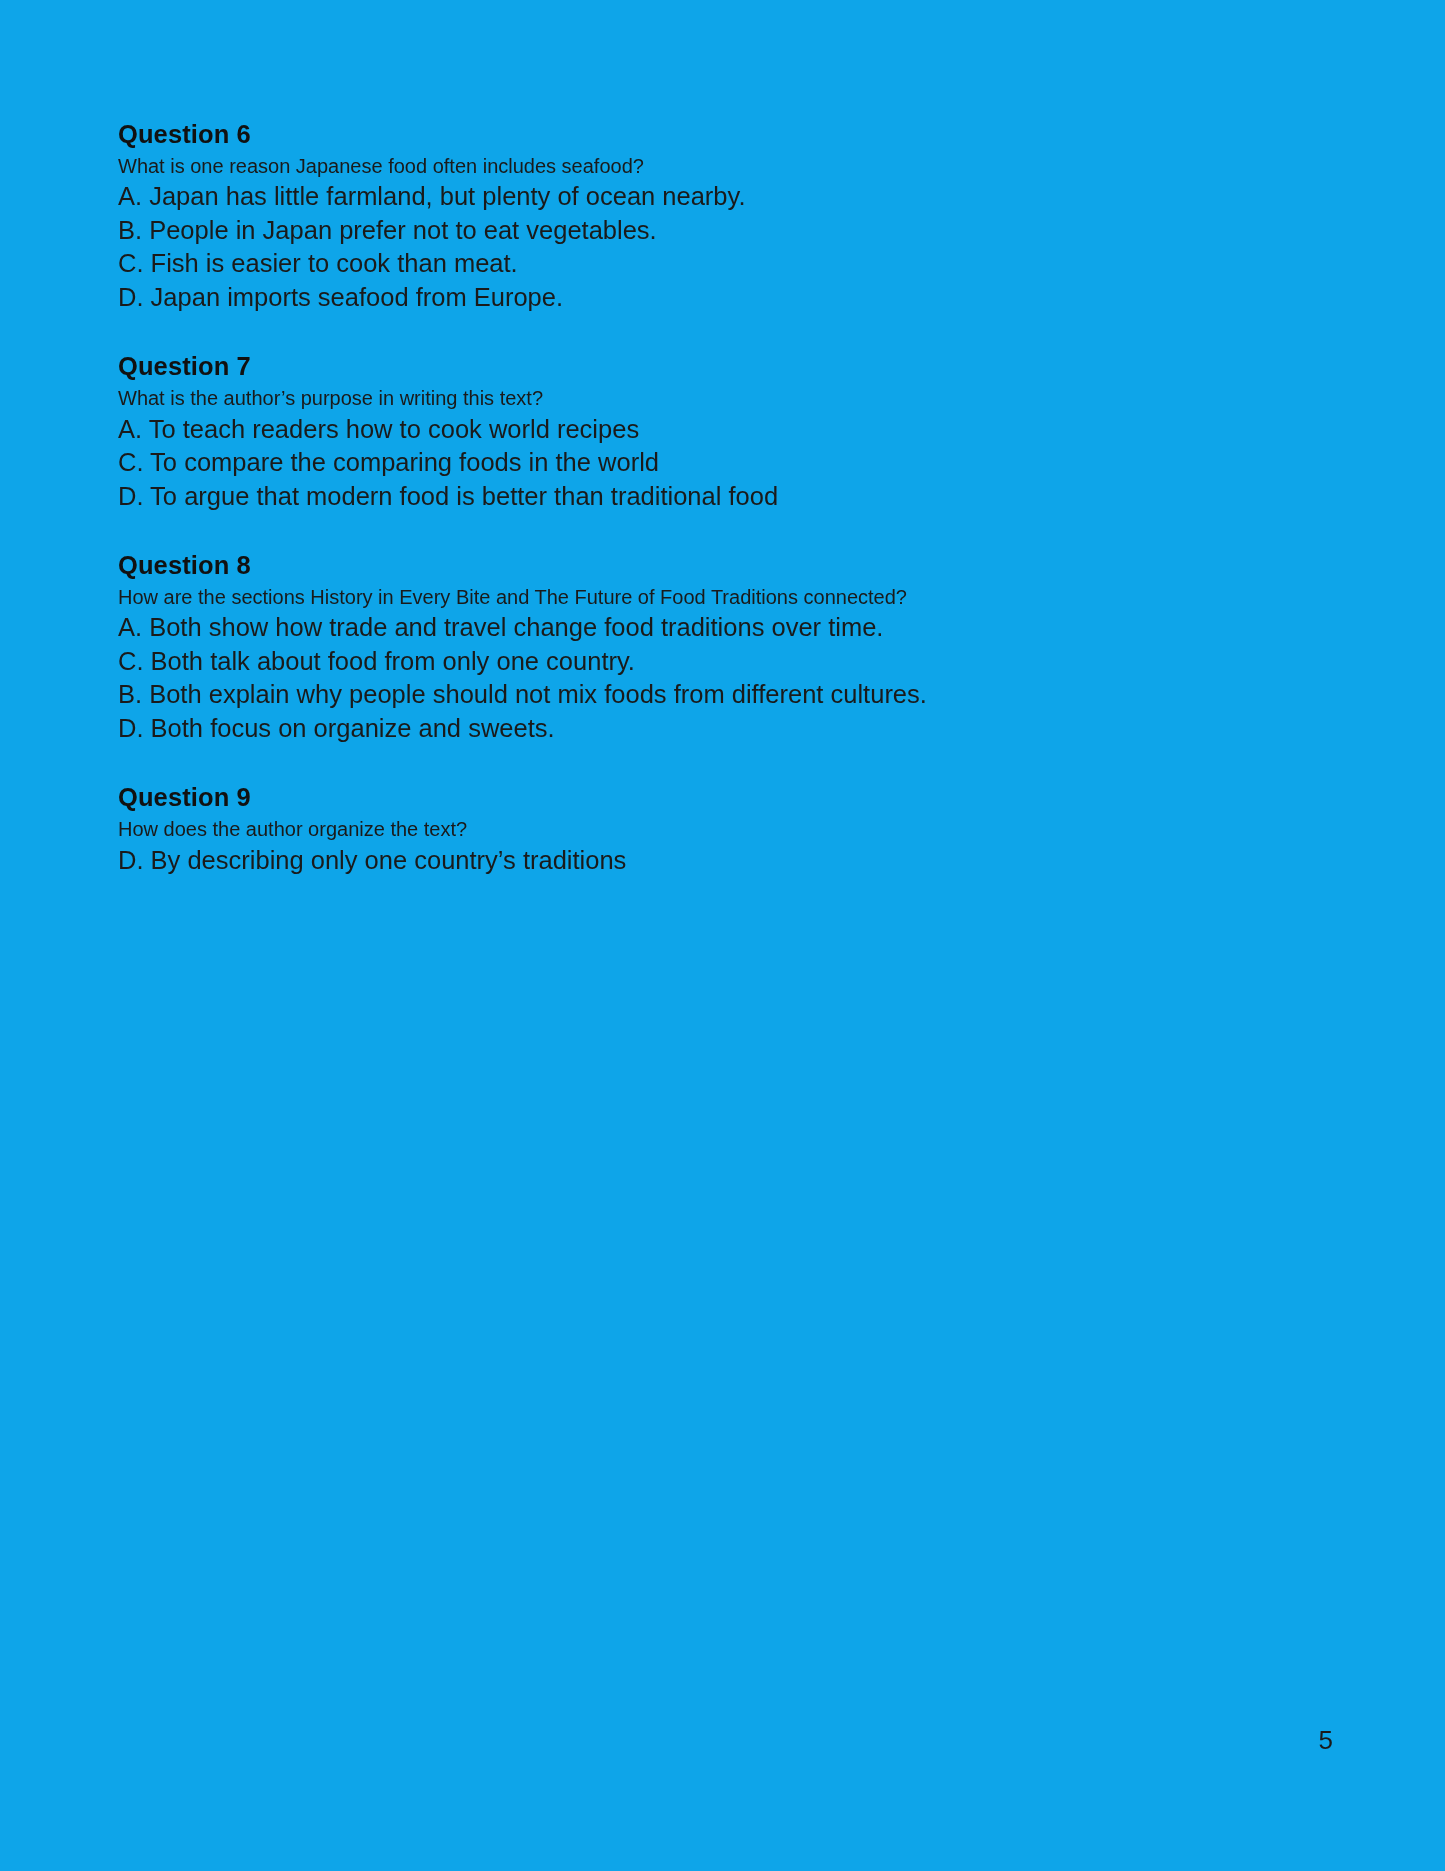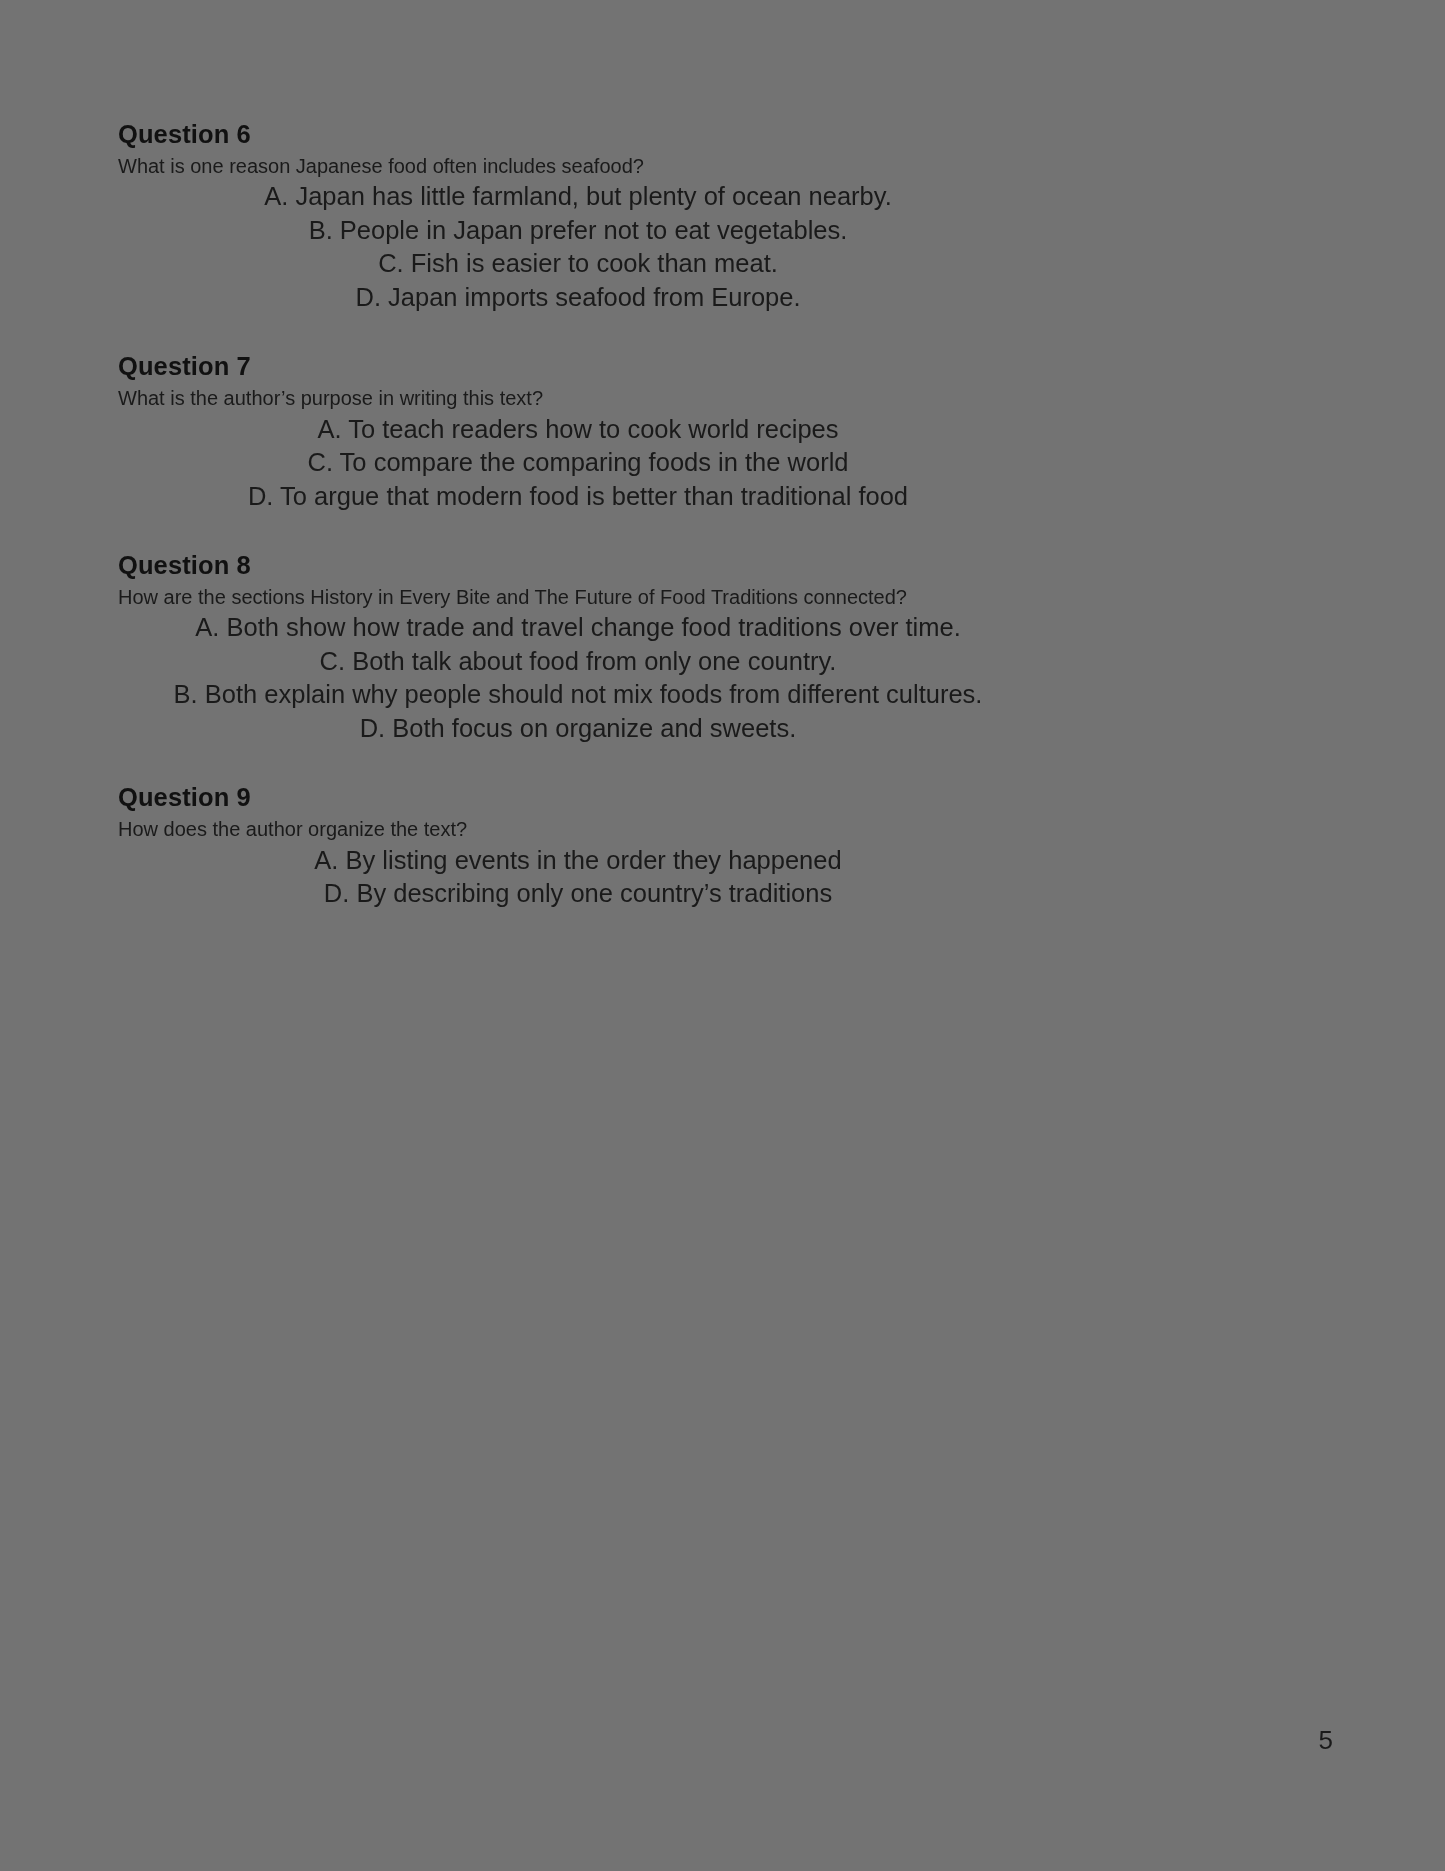--- a/index.html
+++ b/index.html
@@ -8,21 +8,21 @@
     background: #ffffff;
   }
   body {
     font-family: "Liberation Sans", sans-serif;
     color: #1a1a1a;
   }
   .page {
     position: relative;
     width: 1445px;
     height: 1871px;
-    background: #737373;
+    background: #0ea5e9;
     box-sizing: border-box;
     overflow: hidden;
   }
   .content {
     position: absolute;
     left: 118px;
     top: 118px;
     width: 920px;
   }
   .question-block {
@@ -46,21 +46,20 @@
     color: #1a1a1a;
     margin: 0 0 1px 0;
   }
   .q-option {
     font-size: 25.5px;
     font-weight: normal;
     line-height: 1.315;
     color: #1a1a1a;
     margin: 0;
     white-space: nowrap;
-    text-align: center;
   }
   .q-stem.wrap {
     white-space: normal;
     width: 890px;
   }
   .page-number {
     position: absolute;
     right: 112px;
     bottom: 118px;
     font-size: 26px;
@@ -97,21 +96,20 @@
       <div class="q-stem wrap">How are the sections History in Every Bite and The Future of Food Traditions connected?</div>
       <div class="q-option">A. Both show how trade and travel change food traditions over time.</div>
       <div class="q-option">C. Both talk about food from only one country.</div>
       <div class="q-option">B. Both explain why people should not mix foods from different cultures.</div>
       <div class="q-option">D. Both focus on organize and sweets.</div>
     </div>
 
     <div class="question-block">
       <div class="q-heading">Question 9</div>
       <div class="q-stem">How does the author organize the text?</div>
-      <div class="q-option">A. By listing events in the order they happened</div>
       <div class="q-option">D. By describing only one country’s traditions</div>
     </div>
 
   </div>
 
   <div class="page-number">5</div>
 
 </div>
 
 </body></html>

